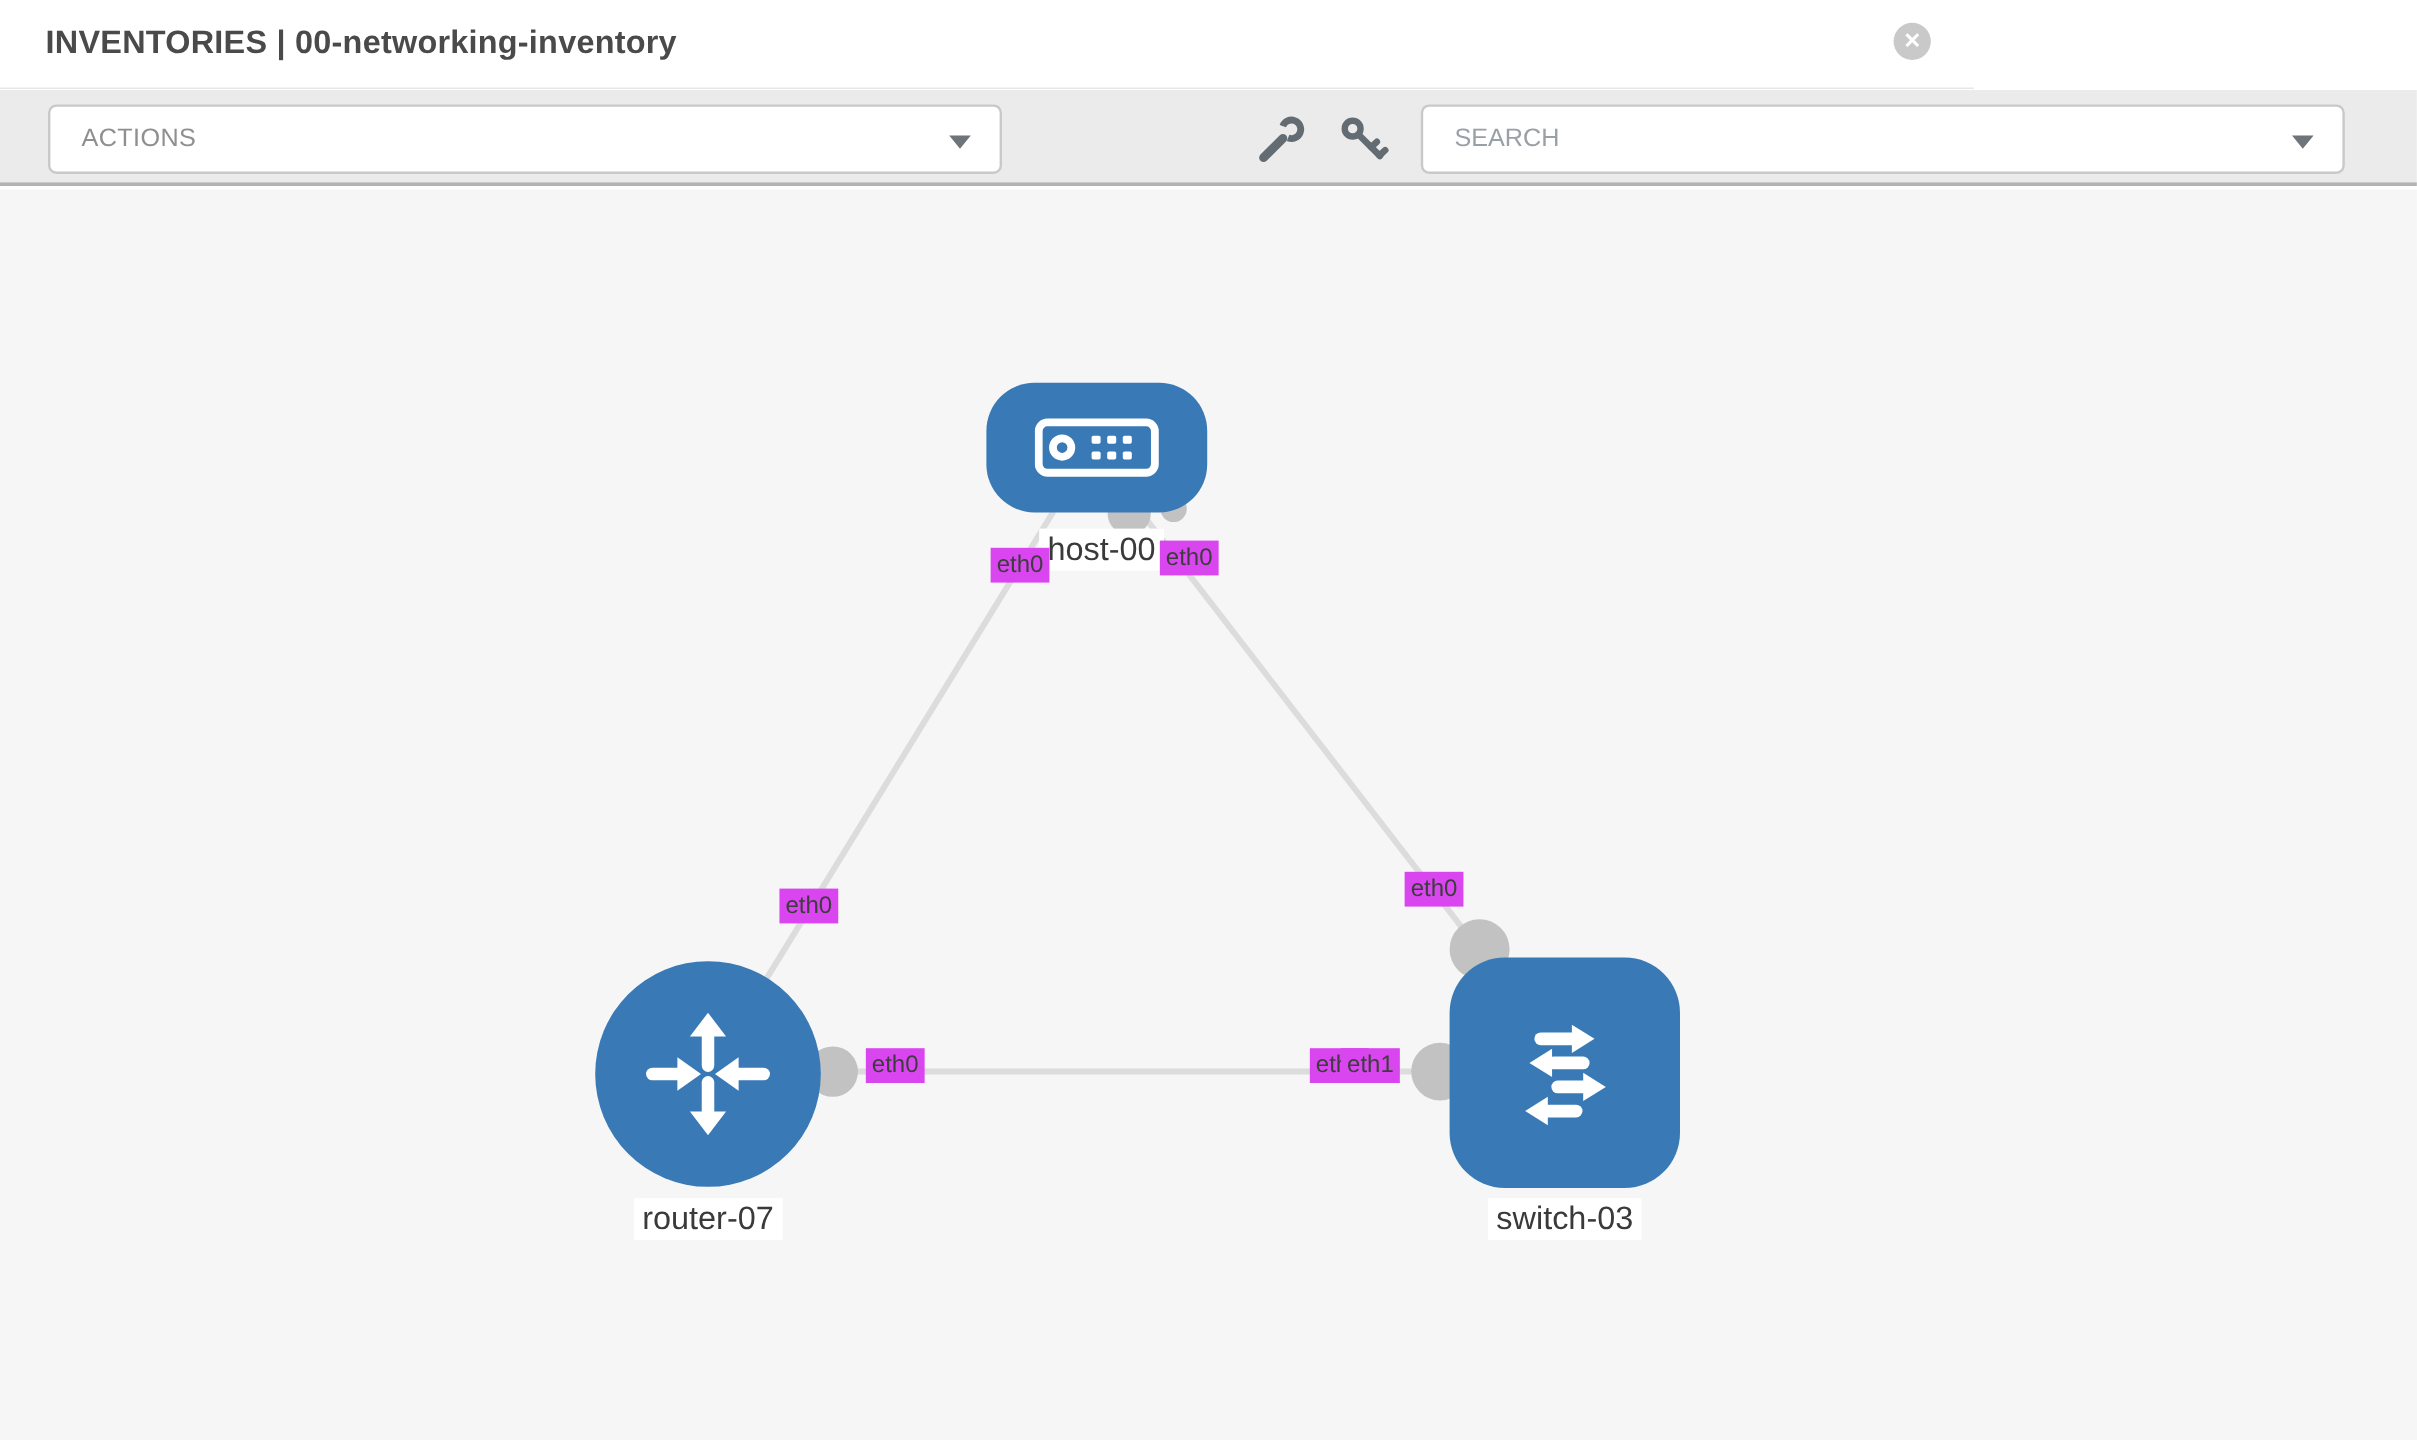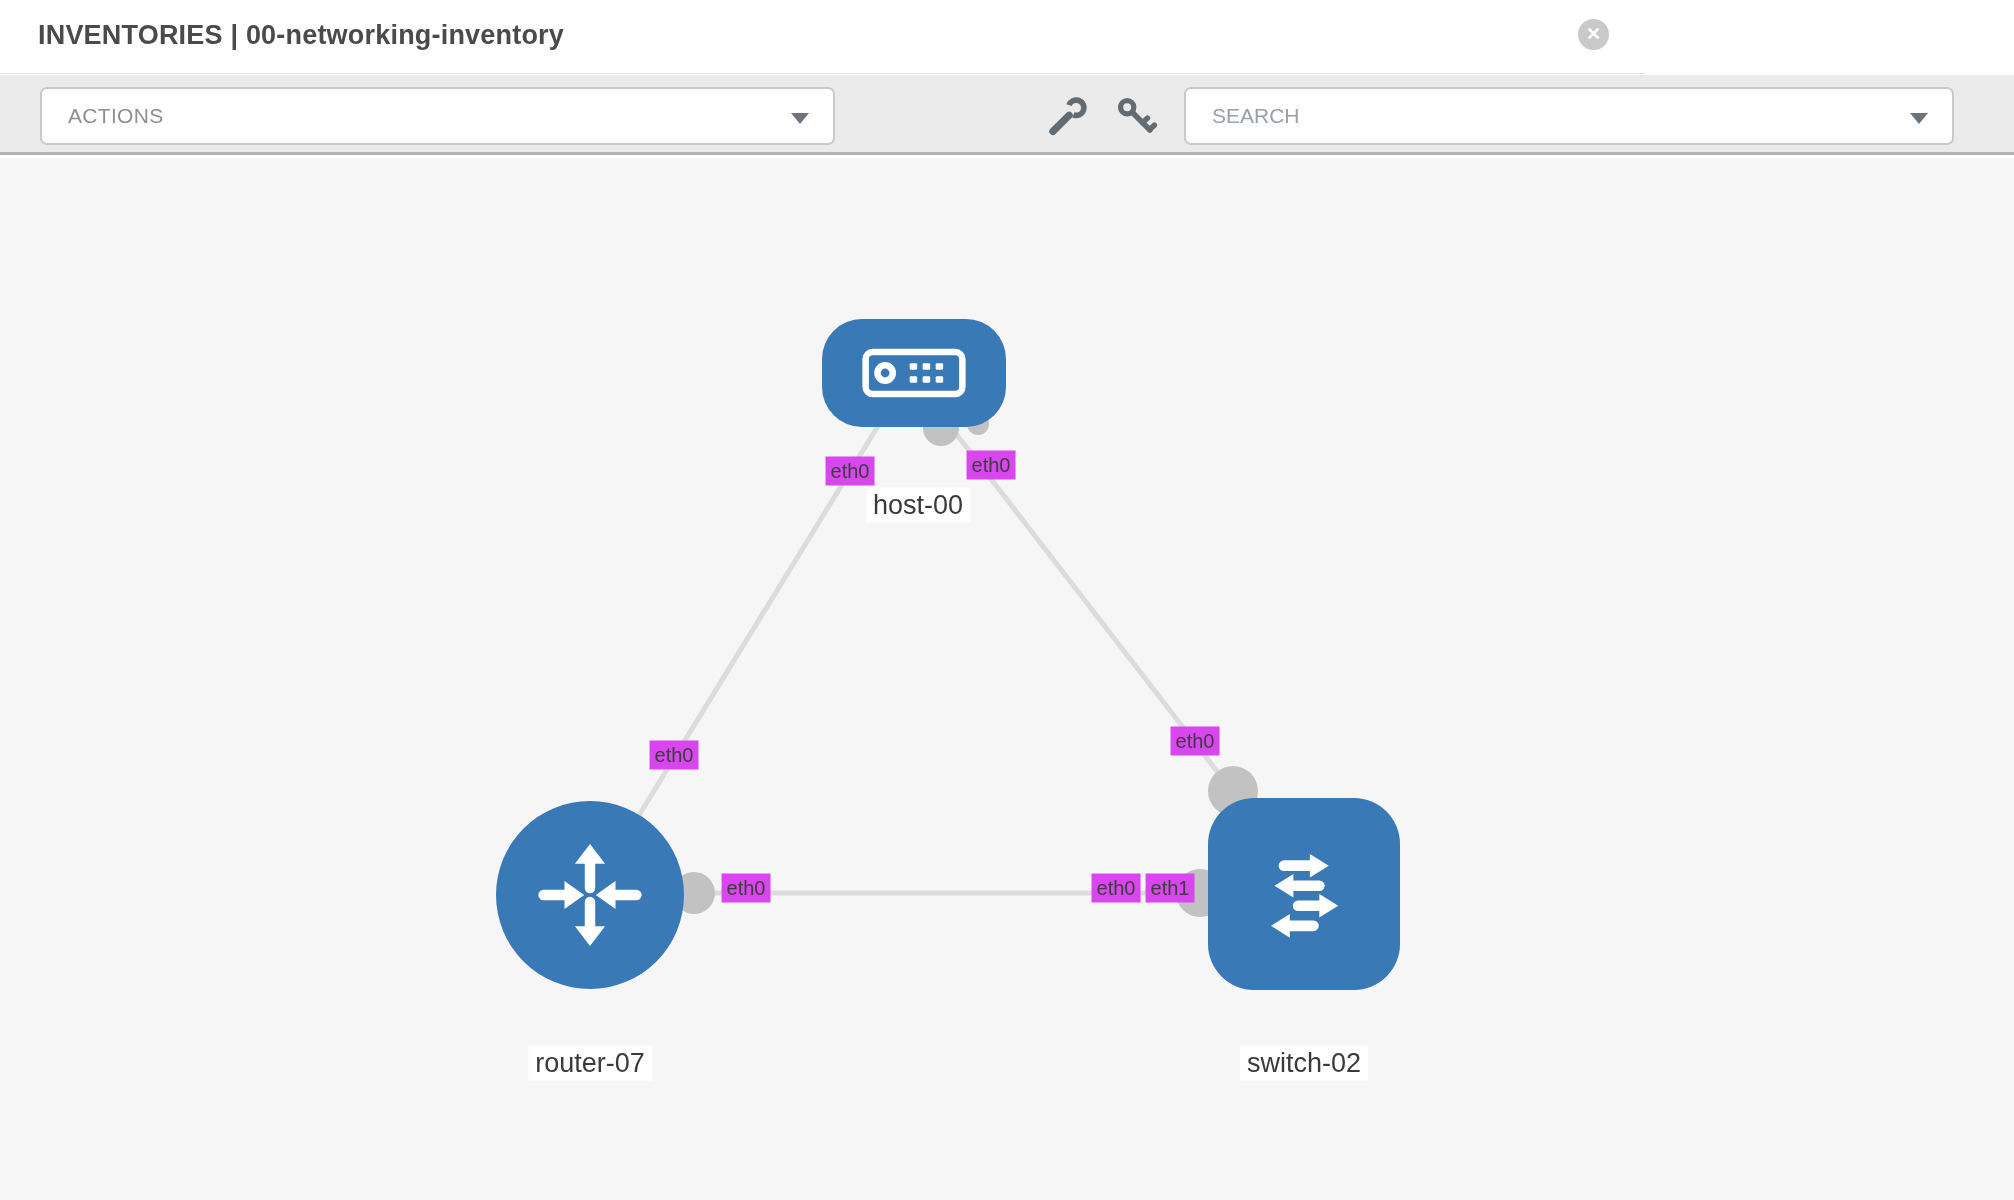--- a/index.html
+++ b/index.html
@@ -44,21 +44,21 @@
   .node { position:absolute; background:#3879b6; display:flex;
           align-items:center; justify-content:center; cursor:pointer; z-index:3; }
   .node-host   { left:822px; top:161px; width:184px; height:108px; border-radius:40px; }
   .node-router { left:496px; top:643px; width:188px; height:188px; border-radius:50%; }
   .node-switch { left:1208px; top:640px; width:192px; height:192px; border-radius:46px; }
 
   .chip { position:absolute; transform:translate(-50%,-50%); background:#d946ef;
           color:#3d3d3d; font-size:20px; padding:3px 5px; white-space:nowrap;
           z-index:4; }
   .node-label { position:absolute; transform:translate(-50%,-50%); background:#ffffff;
-          color:#3a3a3a; font-size:27px; padding:2px 7px; white-space:nowrap; z-index:4;margin-top:47px; }
+          color:#3a3a3a; font-size:27px; padding:2px 7px; white-space:nowrap; z-index:4; }
 </style>
 </head>
 <body>
 
 <div class="header">
   <div class="header-title">INVENTORIES | 00-networking-inventory</div>
   <div class="close-btn">✕</div>
 </div>
 
 <div class="toolbar">
@@ -129,23 +129,23 @@
       <polygon points="25,43 41,33 41,53" fill="#ffffff"></polygon>
       <line x1="45" y1="60" x2="64" y2="60" stroke="#ffffff" stroke-width="9" stroke-linecap="round"></line>
       <polygon points="79,60 63,50 63,70" fill="#ffffff"></polygon>
       <line x1="38" y1="77" x2="58" y2="77" stroke="#ffffff" stroke-width="9" stroke-linecap="round"></line>
       <polygon points="22,77 38,67 38,87" fill="#ffffff"></polygon>
     </svg>
   </div>
 
   <div class="node-label" style="left:918px; top:300px;">host-00</div>
   <div class="node-label" style="left:590px; top:858px;">router-07</div>
-  <div class="node-label" style="left:1304px; top:858px;">switch-02</div>
+  <div class="node-label" style="left:1304px; top:858px;">switch-03</div>
 
   <div class="chip" style="left:850px; top:313px;">eth0</div>
   <div class="chip" style="left:991px; top:307px;">eth0</div>
   <div class="chip" style="left:674px; top:597px;">eth0</div>
   <div class="chip" style="left:1195px; top:583px;">eth0</div>
   <div class="chip" style="left:746px; top:730px;">eth0</div>
   <div class="chip" style="left:1116px; top:730px;">eth0</div>
-  <div class="chip" style="left:1142px; top:730px;margin-left:28px;">eth1</div>
+  <div class="chip" style="left:1142px; top:730px;">eth1</div>
 
 </div>
 
 </body></html>

